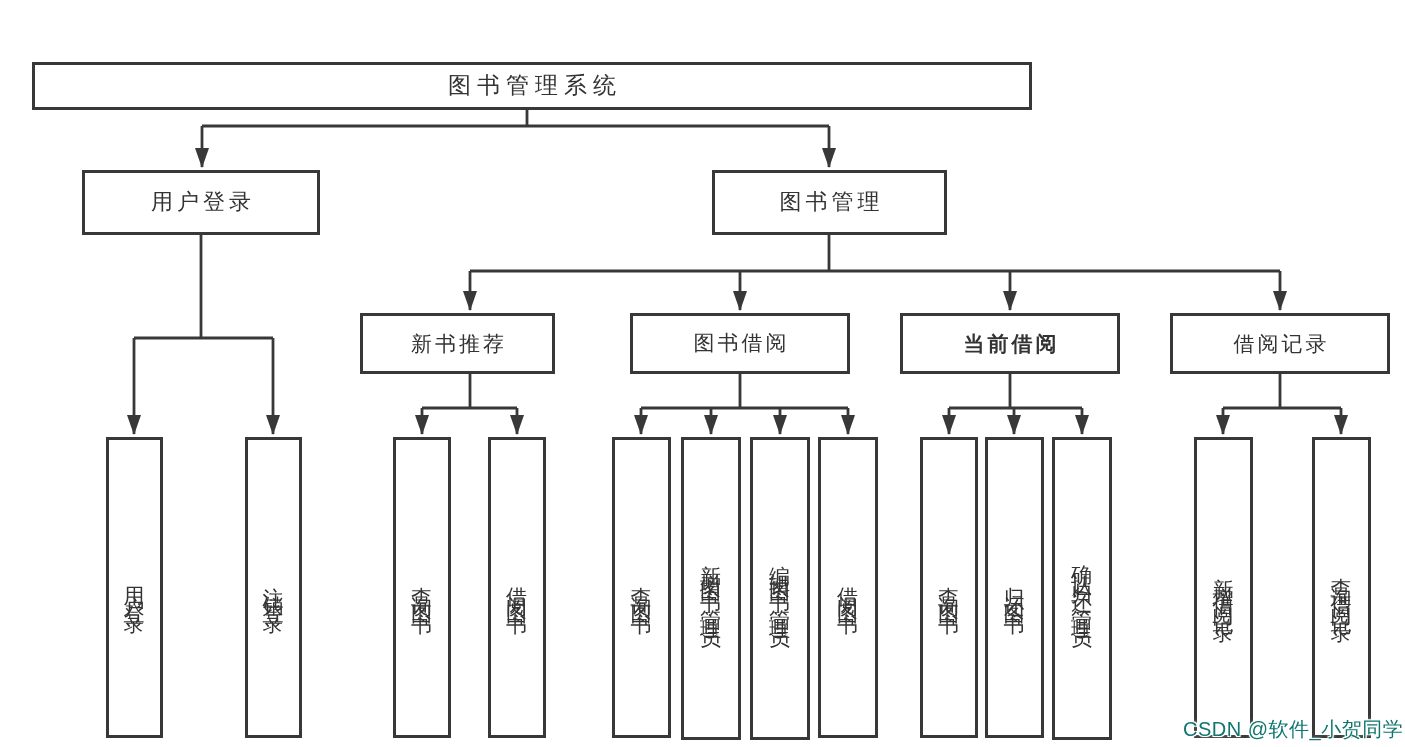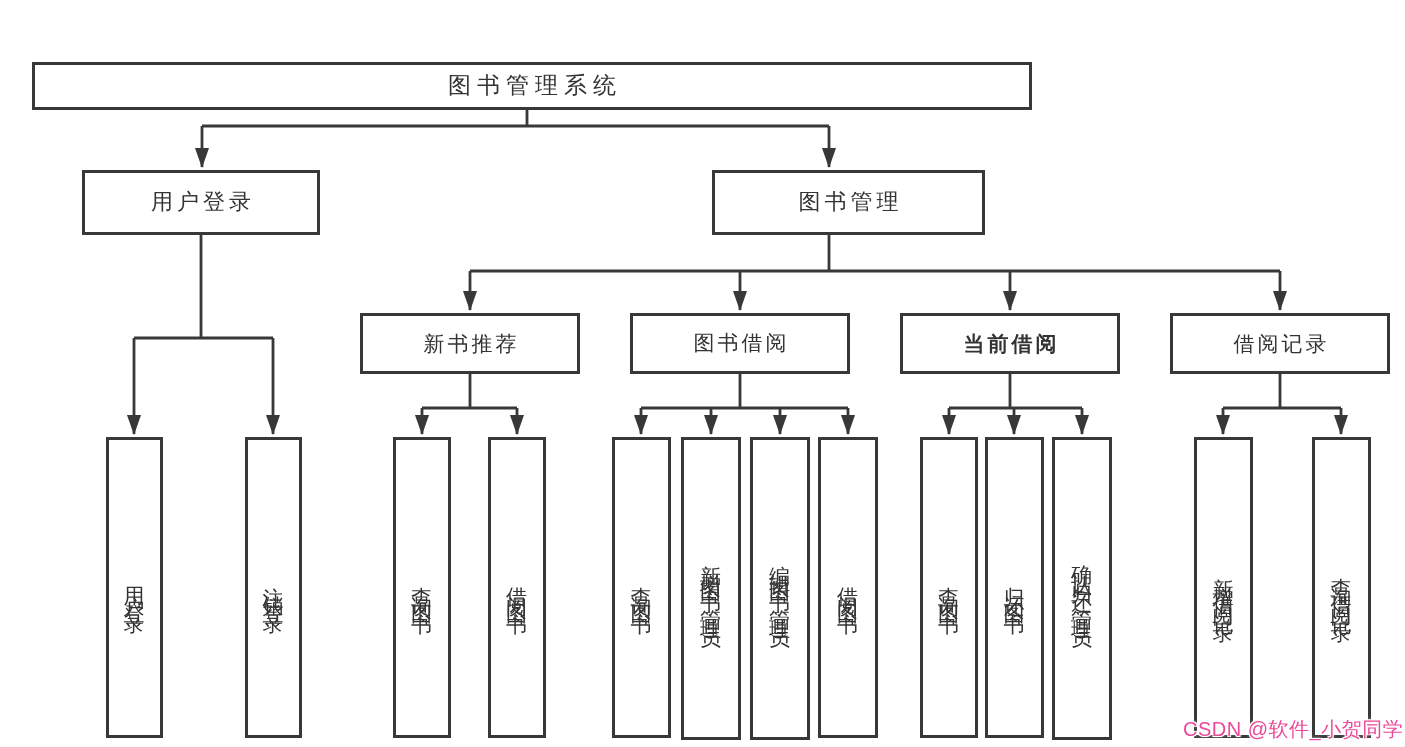--- a/index.html
+++ b/index.html
@@ -48,21 +48,21 @@
     letter-spacing: 9px;
     line-height: 1;
     white-space: nowrap;
   }
   .watermark {
     position: absolute;
     left: 1183px;
     top: 716px;
     font-size: 20px;
     letter-spacing: 0.5px;
-    color: #ec4899;
+    color: #0f766e;
     text-shadow: -1px -1px 0 #ffffff, 1px -1px 0 #ffffff,
                  -1px 1px 0 #ffffff, 1px 1px 0 #ffffff,
                  0 0 4px #ffffff;
     z-index: 5;
     white-space: nowrap;
   }
 </style>
 </head>
 <body>
 
@@ -115,25 +115,25 @@
     </g>
   </svg>
 
   <div class="box" style="left:32px; top:14px; width:1000px; height:48px;margin-top:48px;">
     <span class="hlabel rootlabel">图书管理系统</span>
   </div>
 
   <div class="box" style="left:82px; top:170px; width:238px; height:65px;">
     <span class="hlabel">用户登录</span>
   </div>
-  <div class="box" style="left:712px; top:170px; width:273px; height:65px;">
+  <div class="box" style="left:712px; top:170px; width:235px; height:65px;">
     <span class="hlabel">图书管理</span>
   </div>
 
-  <div class="box" style="left:360px; top:313px; width:220px; height:61px;">
+  <div class="box" style="left:360px; top:313px; width:195px; height:61px;">
     <span class="hlabel l3label">新书推荐</span>
   </div>
   <div class="box" style="left:630px; top:313px; width:220px; height:61px;font-family:Liberation Serif, serif;">
     <span class="hlabel l3label">图书借阅</span>
   </div>
   <div class="box" style="left:900px; top:313px; width:220px; height:61px;font-weight:bold;">
     <span class="hlabel l3label">当前借阅</span>
   </div>
   <div class="box" style="left:1170px; top:313px; width:220px; height:61px;">
     <span class="hlabel l3label">借阅记录</span>

